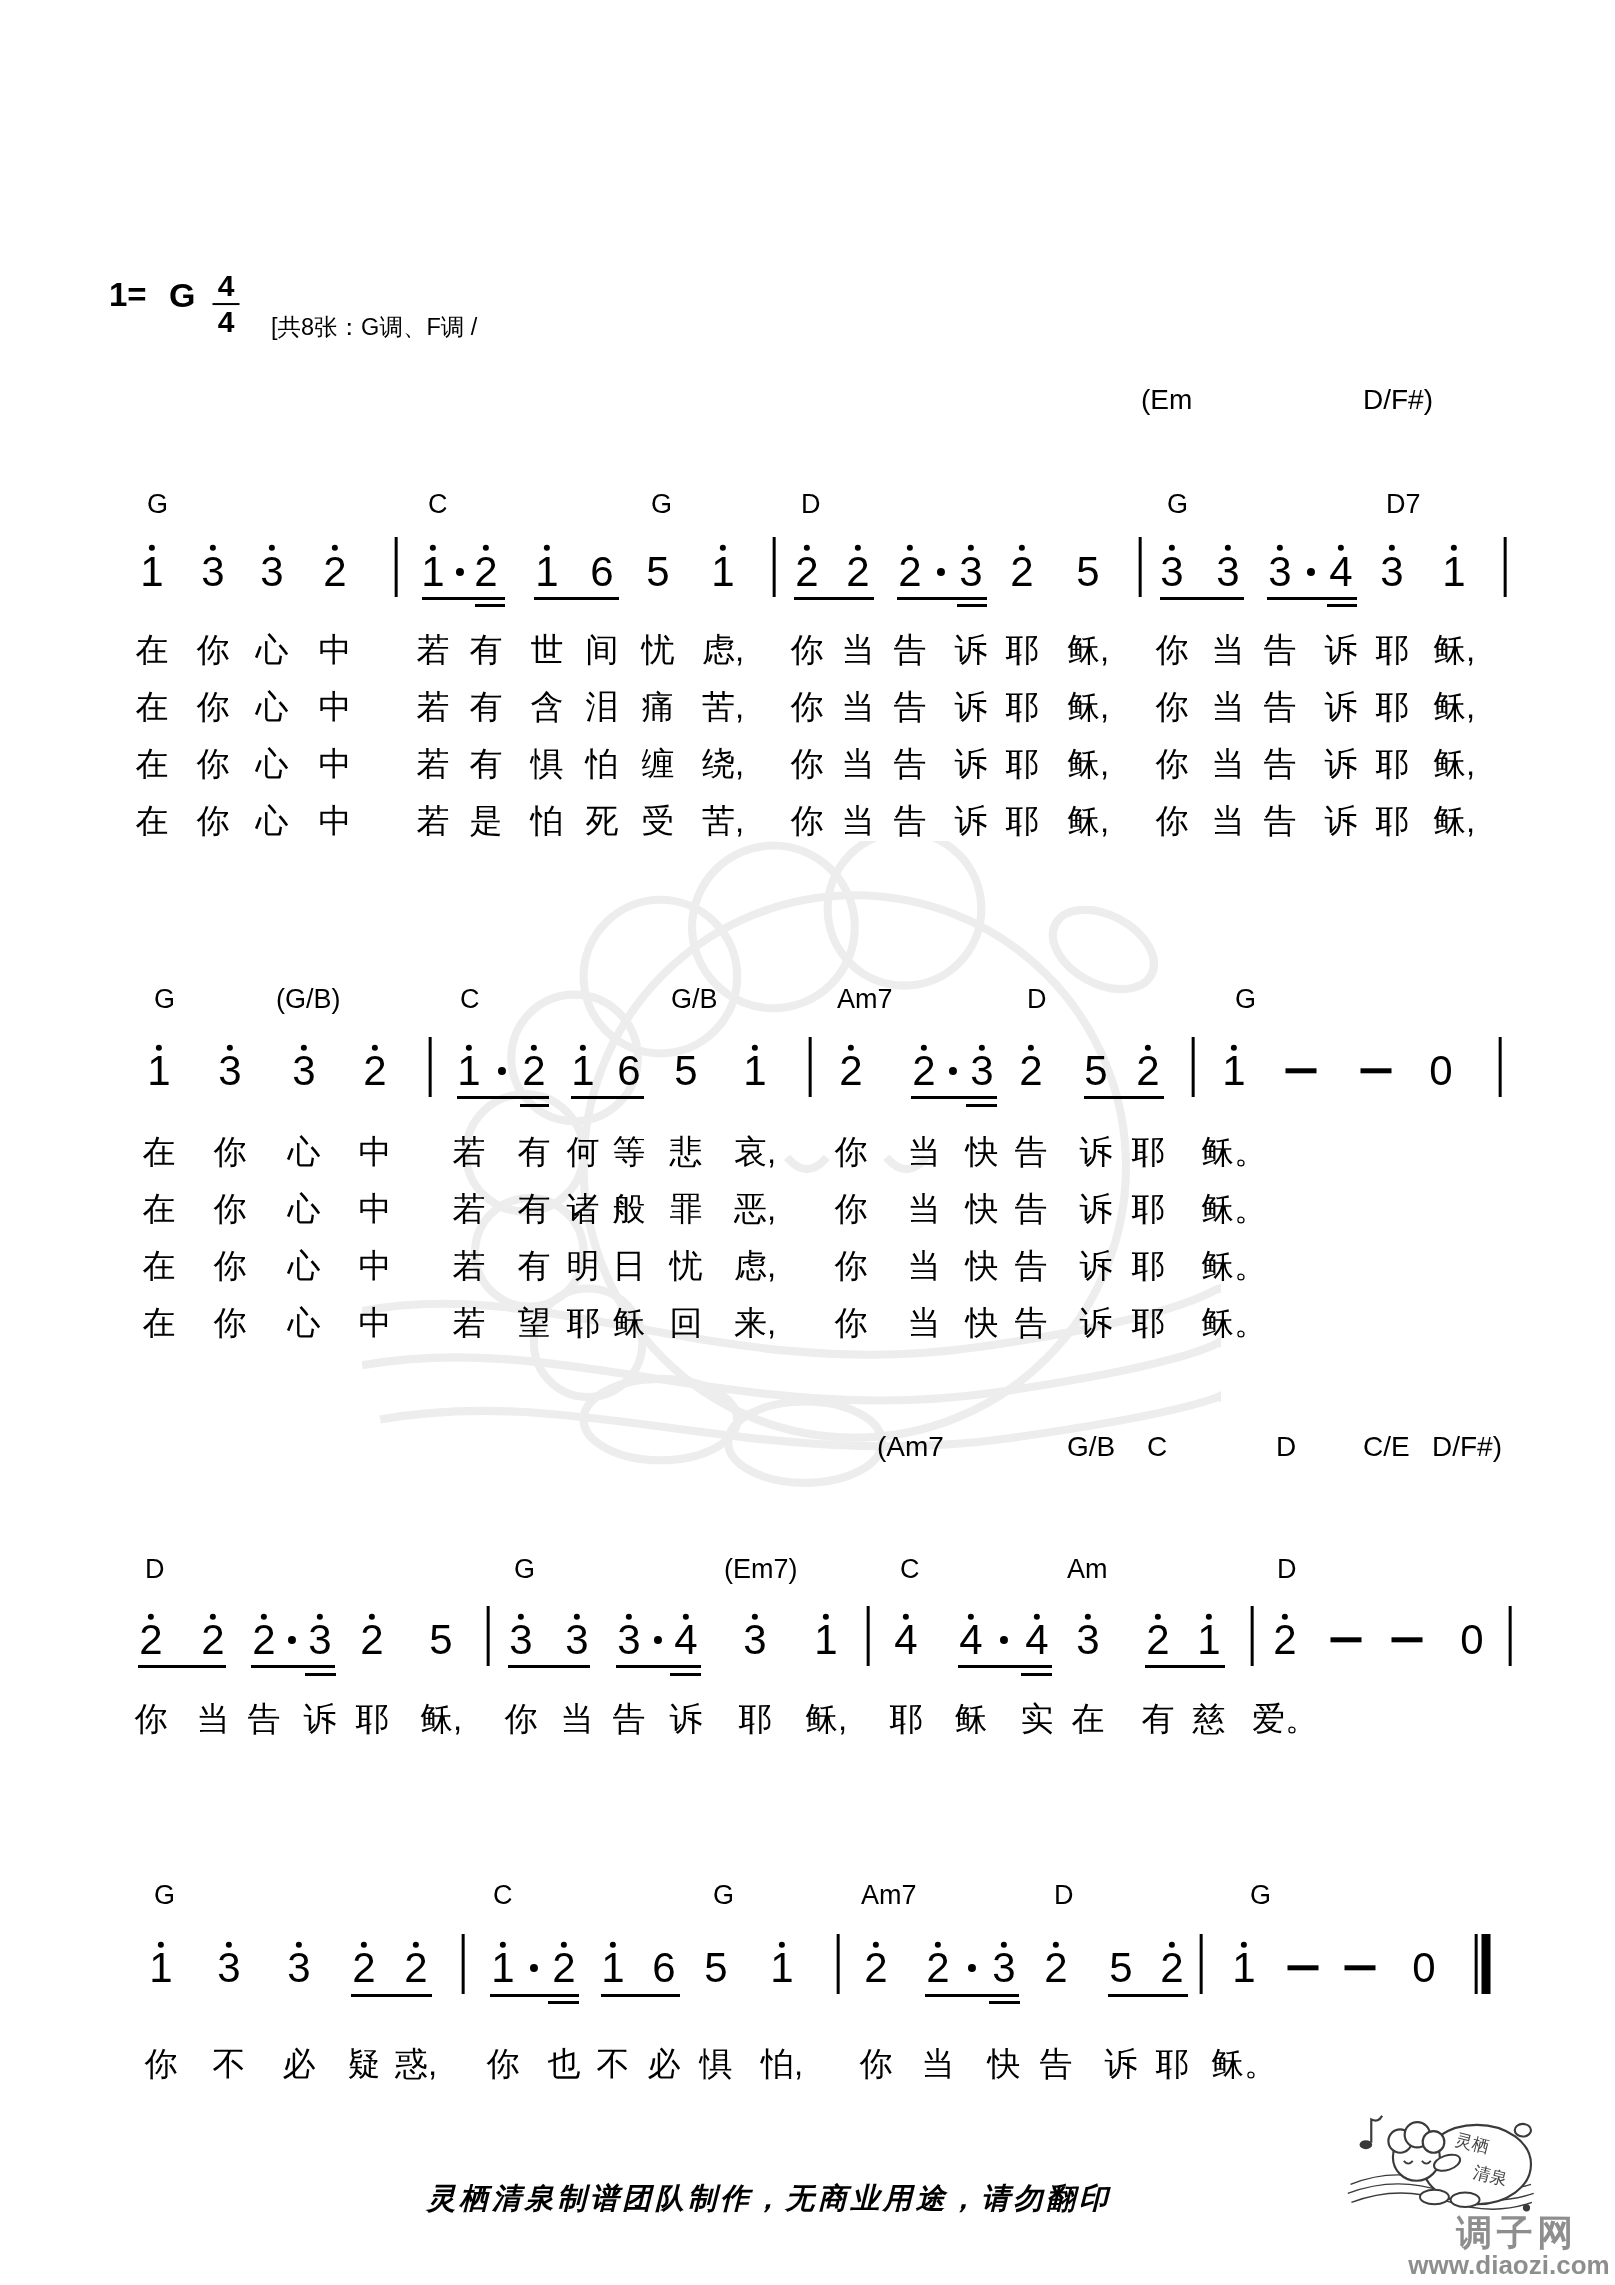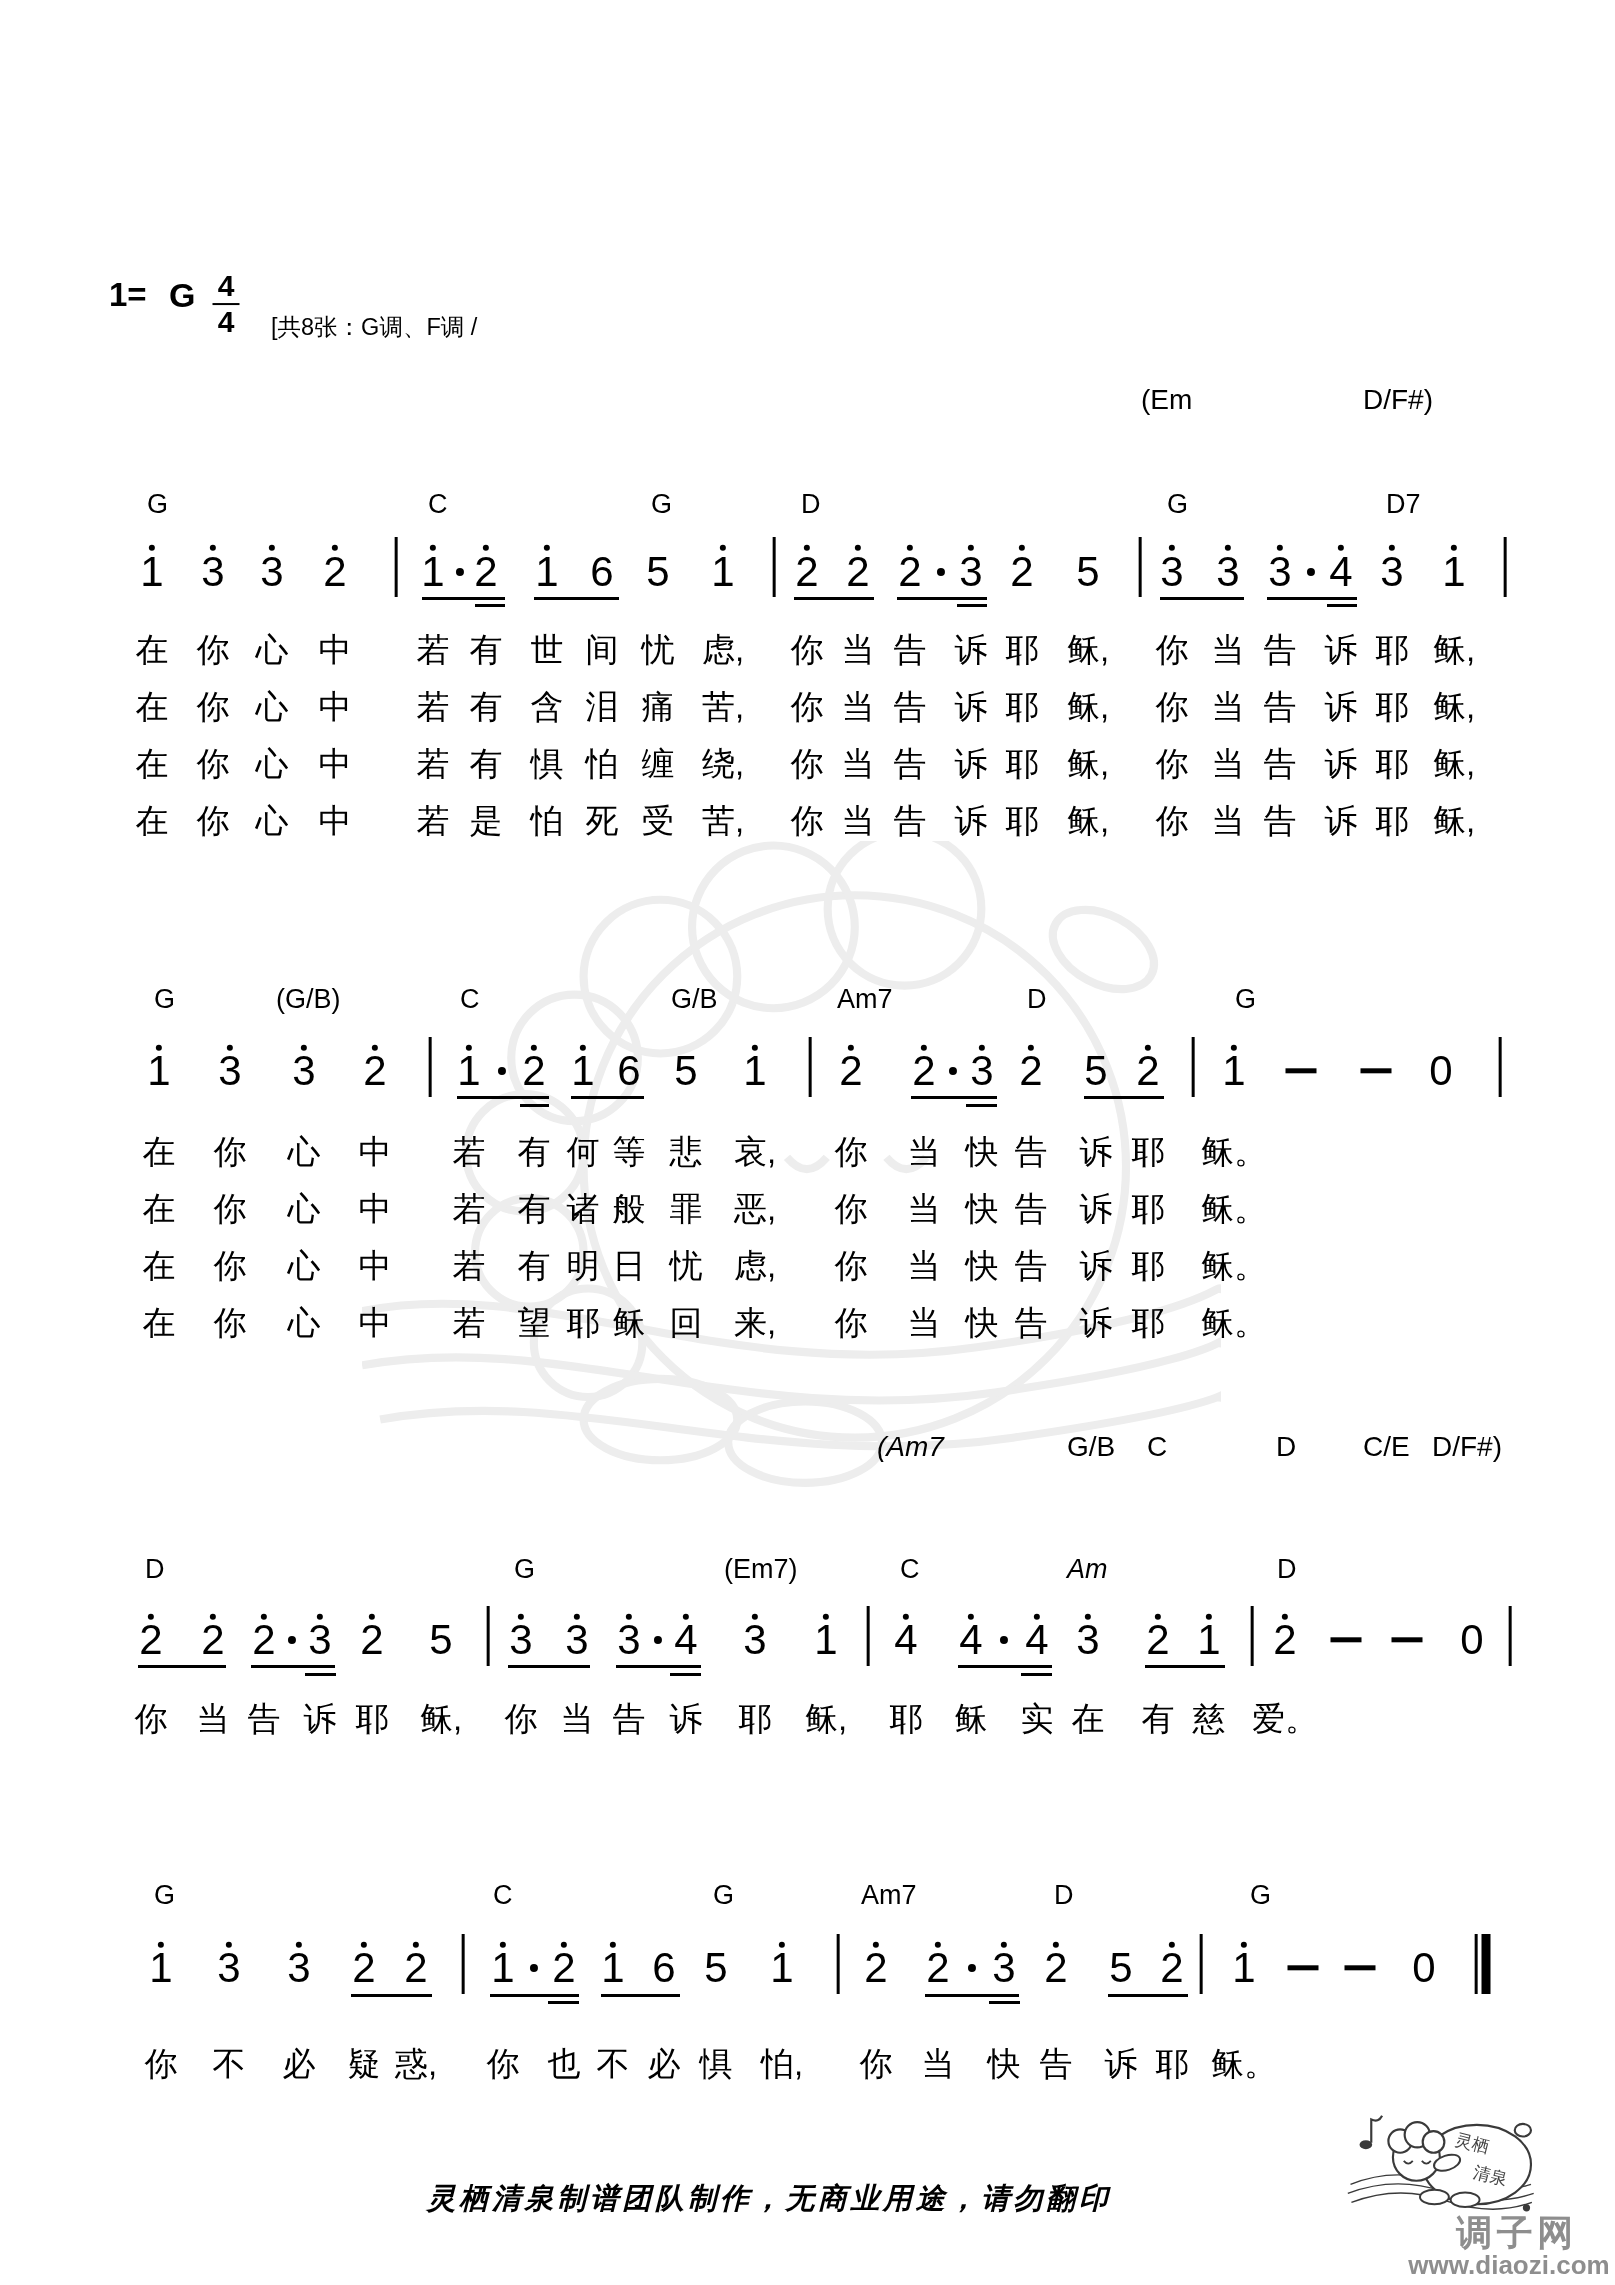--- a/index.html
+++ b/index.html
@@ -349,31 +349,31 @@
         <div class="lyr" style="left: 629px; top: 1323px;">稣</div>
         <div class="lyr" style="left: 686px; top: 1323px;">回</div>
         <div class="lyr" style="left: 755px; top: 1323px;">来,</div>
         <div class="lyr" style="left: 851px; top: 1323px;">你</div>
         <div class="lyr" style="left: 924px; top: 1323px;">当</div>
         <div class="lyr" style="left: 982px; top: 1323px;">快</div>
         <div class="lyr" style="left: 1031px; top: 1323px;">告</div>
         <div class="lyr" style="left: 1096px; top: 1323px;">诉</div>
         <div class="lyr" style="left: 1148px; top: 1323px;">耶</div>
         <div class="lyr" style="left: 1234px; top: 1323px;">稣。</div>
-        <div class="chord alt" style="left: 877px; top: 1447px; font-style: italic;">(Am7</div>
+        <div class="chord alt" style="left: 877px; top: 1447px;">(Am7</div>
         <div class="chord alt" style="left: 1067px; top: 1447px;">G/B</div>
         <div class="chord alt" style="left: 1147px; top: 1447px;">C</div>
         <div class="chord alt" style="left: 1276px; top: 1447px;">D</div>
         <div class="chord alt" style="left: 1363px; top: 1447px;">C/E</div>
         <div class="chord alt" style="left: 1432px; top: 1447px;">D/F#)</div>
         <div class="chord" style="left: 145px; top: 1569px;">D</div>
         <div class="chord" style="left: 514px; top: 1569px;">G</div>
         <div class="chord" style="left: 724px; top: 1569px;">(Em7)</div>
         <div class="chord" style="left: 900px; top: 1569px;">C</div>
-        <div class="chord" style="left: 1067px; top: 1569px; font-style: italic;">Am</div>
+        <div class="chord" style="left: 1067px; top: 1569px;">Am</div>
         <div class="chord" style="left: 1277px; top: 1569px;">D</div>
         <div class="note" style="left: 151px; top: 1640px;">2</div>
         <div class="octdot" style="left: 151px; top: 1617px;"></div>
         <div class="note" style="left: 213px; top: 1640px;">2</div>
         <div class="octdot" style="left: 213px; top: 1617px;"></div>
         <div class="note" style="left: 264px; top: 1640px;">2</div>
         <div class="octdot" style="left: 264px; top: 1617px;"></div>
         <div class="augdot" style="left: 292px; top: 1640px;"></div>
         <div class="note" style="left: 320px; top: 1640px;">3</div>
         <div class="octdot" style="left: 320px; top: 1617px;"></div>

